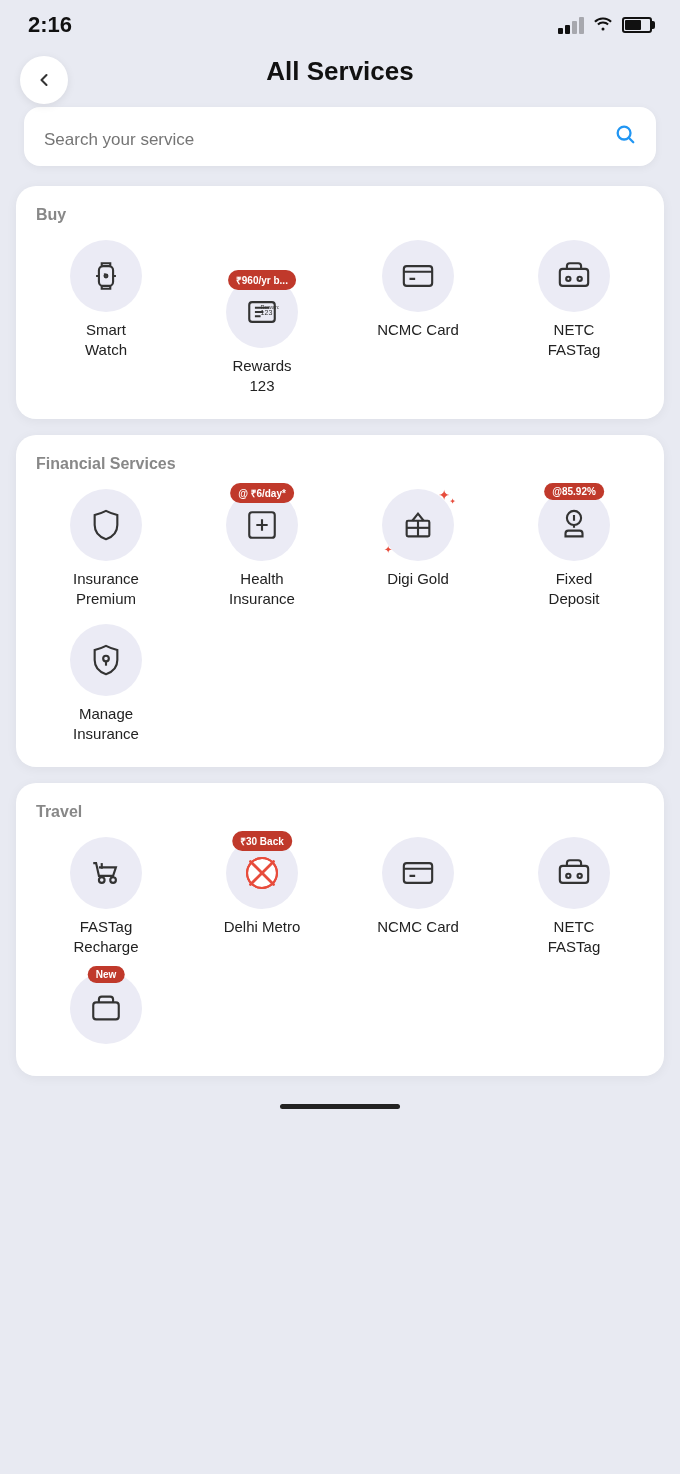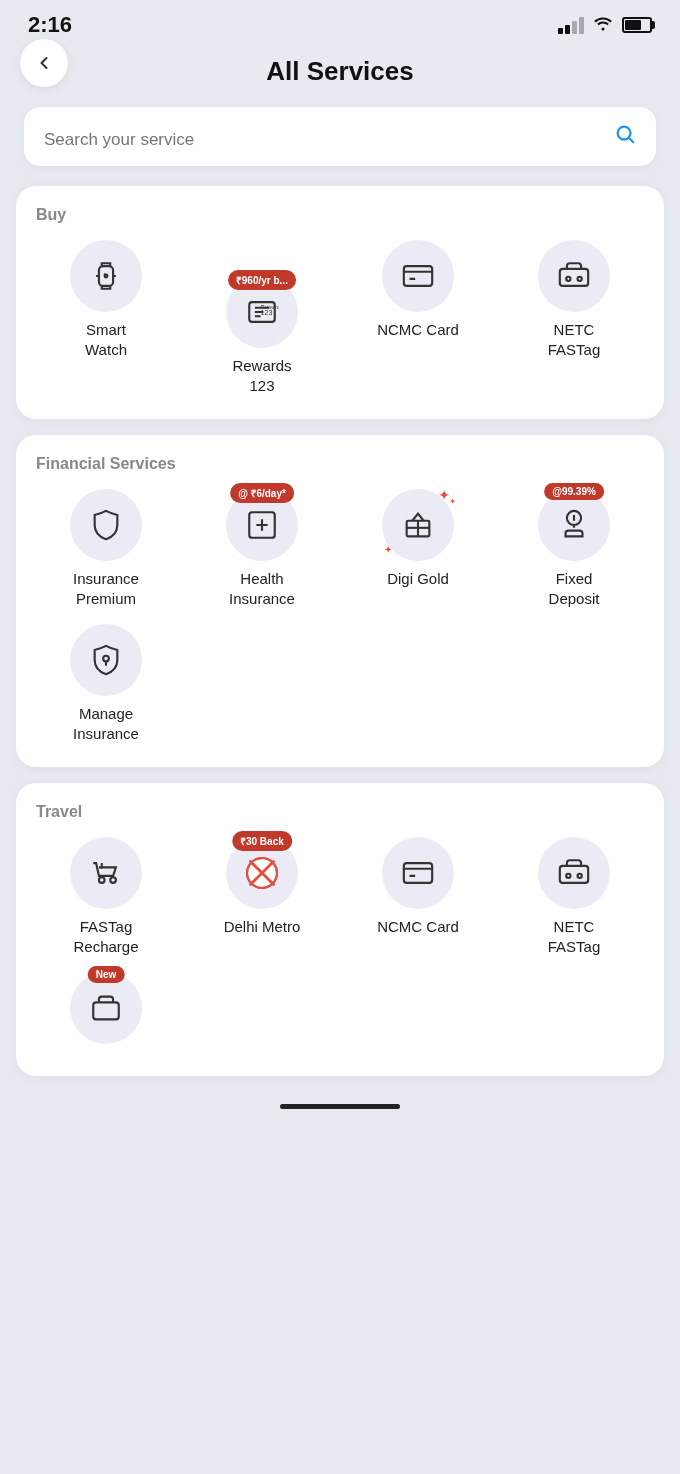--- a/index.html
+++ b/index.html
@@ -58,21 +58,21 @@
       background: #111;
       height: 10px;
       width: 60%;
       border-radius: 1px;
       margin-left: 1px;
     }
 
     
     .header {
       display: flex;
-      align-items: flex-end;
+      align-items: flex-start;
       justify-content: center;
       padding: 10px 20px 20px;
       position: relative;
     }
     .back-btn {
       position: absolute;
       left: 20px;
       width: 48px;
       height: 48px;
       border-radius: 50%;
@@ -325,21 +325,21 @@
           <path d="M8 9l4-5 4 5"></path>
           <path d="M12 9v11"></path>
           <path d="M4 14h16"></path>
         </svg>
       </div>
       <span class="service-label">Digi Gold</span>
     </div>
 
     <div class="service-item">
       <div style="position:relative; margin-bottom:8px;">
-        <span class="badge">@99.39%</span>
+        <span class="badge">@85.92%</span>
         <div class="icon-circle" style="margin-bottom:0;">
           <svg viewBox="0 0 24 24" fill="none" stroke="#333" stroke-width="1.5" width="34" height="34">
             <path d="M12 2a5 5 0 1 0 0 10A5 5 0 0 0 12 2z"></path>
             <path d="M12 12v2M8 16h8a2 2 0 0 1 2 2v2H6v-2a2 2 0 0 1 2-2z"></path>
             <path d="M9 7h.01M12 5v4"></path>
           </svg>
         </div>
       </div>
       <span class="service-label">Fixed<br>Deposit</span>
     </div>

